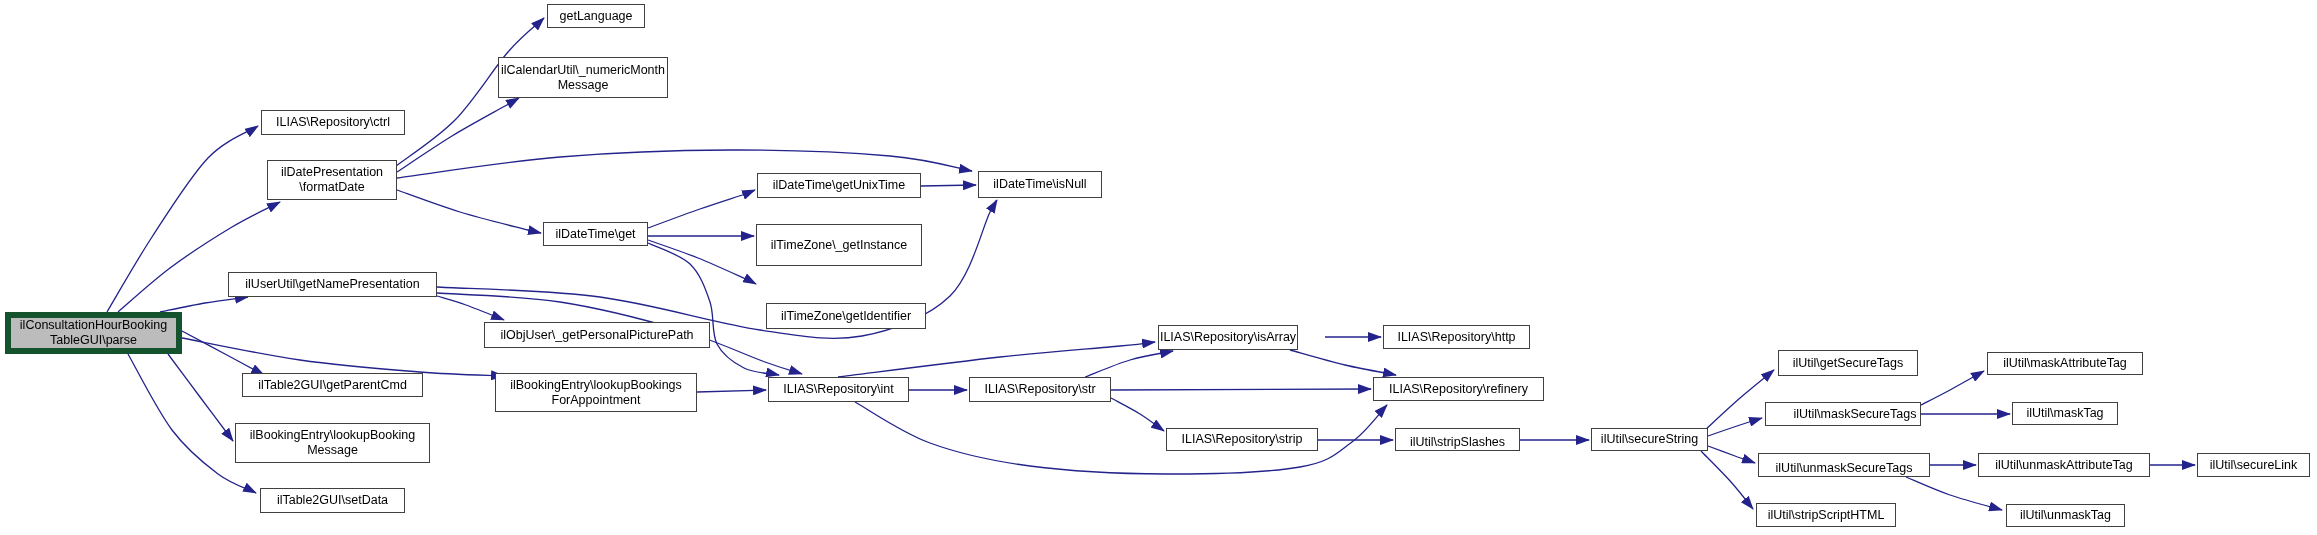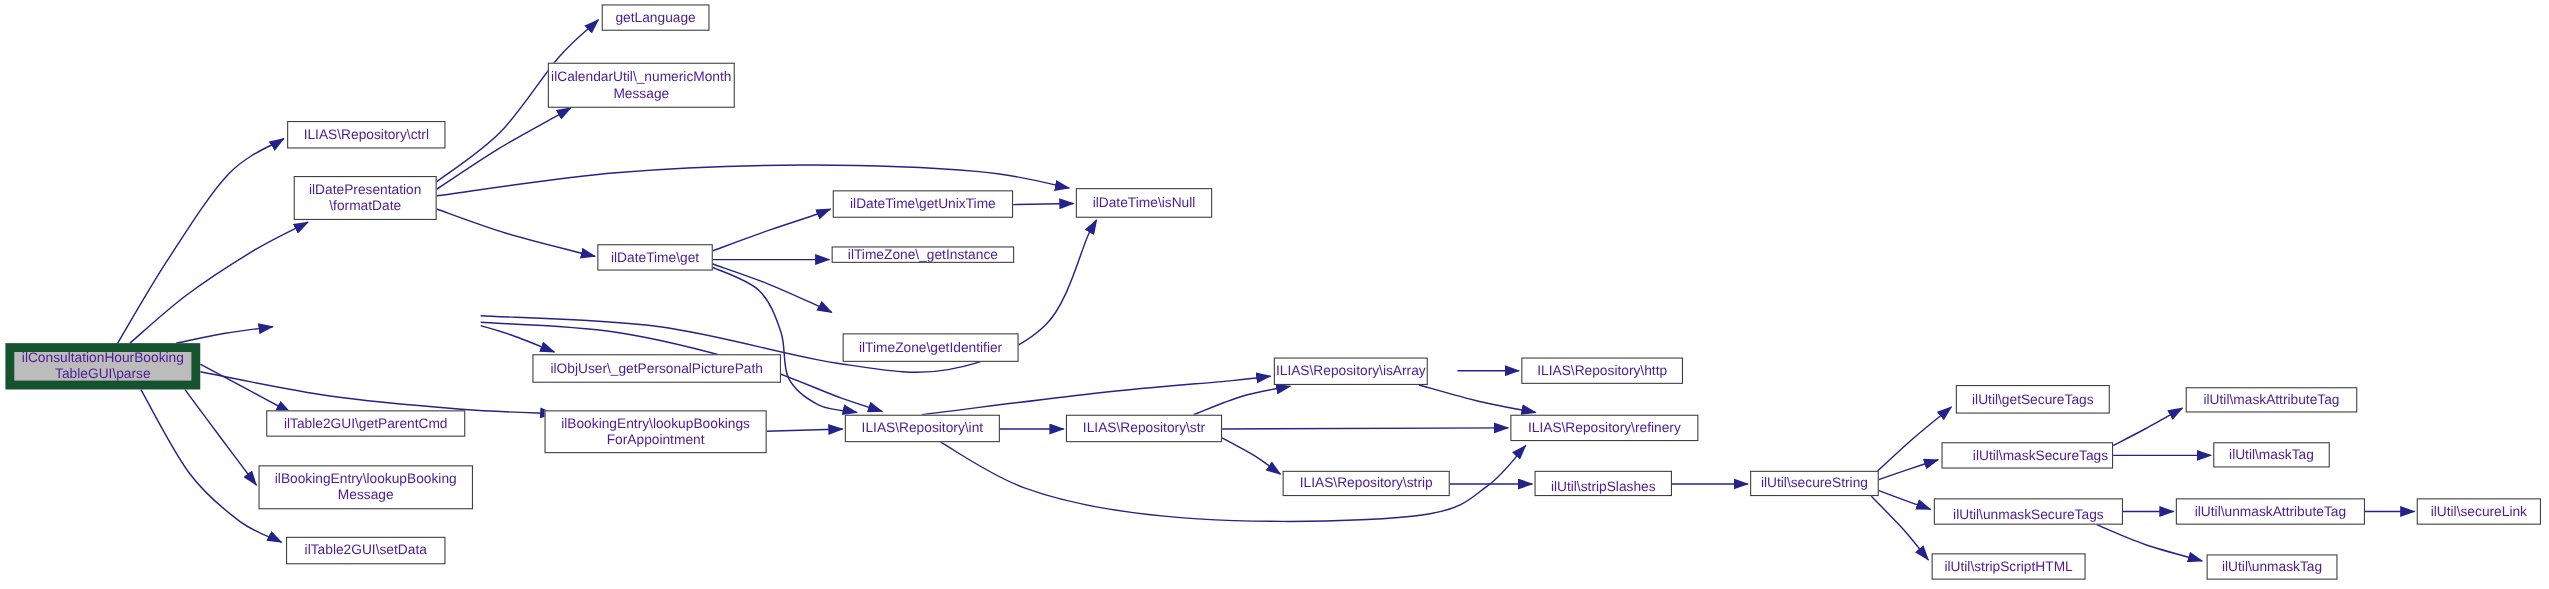--- a/index.html
+++ b/index.html
@@ -5,24 +5,24 @@
   html,body{margin:0;padding:0;background:#ffffff;}
   .stage{
     position:relative;width:2317px;height:535px;background:#ffffff;
     font-family:"Liberation Sans",sans-serif;overflow:hidden;
   }
   .stage svg{position:absolute;left:0;top:0;}
   .node{
     position:absolute;box-sizing:border-box;background:#ffffff;
     border:1px solid #404040;display:flex;flex-direction:column;
     align-items:center;justify-content:center;text-align:center;
-    font-size:12.5px;line-height:1.18;color:#4c1d95;white-space:nowrap;
+    font-size:12.5px;line-height:1.18;color:#000000;white-space:nowrap;
     cursor:pointer;
   }
-  .node.root{background:#bcbcbc;border:8px solid #14532d;}
+  .node.root{background:#bcbcbc;border:6px solid #14532d;}
   .node span{display:block;padding:0 3px;}
 </style>
 </head>
 <body>
 
 <div class="stage" style="background: rgb(255, 255, 255);">
   <svg width="2317" height="535" viewBox="0 0 2317 535" xmlns="http://www.w3.org/2000/svg">
     <defs>
       <marker id="arrow" viewBox="0 0 14 10" refX="13" refY="5" markerWidth="14" markerHeight="10" orient="auto" markerUnits="userSpaceOnUse">
         <path d="M0,0 L14,5 L0,10 Z" fill="#23238b"></path>
@@ -90,25 +90,28 @@
     </div>
     <div class="node" style="left: 543px; top: 222px; width: 105px; height: 24px;">
       <span>ilDateTime\get</span>
     </div>
     <div class="node" style="left: 757px; top: 173px; width: 164px; height: 25px;">
       <span>ilDateTime\getUnixTime</span>
     </div>
     <div class="node" style="left: 978px; top: 171px; width: 124px; height: 27px;">
       <span>ilDateTime\isNull</span>
     </div>
-    <div class="node" style="left: 756px; top: 224px; width: 166px; height: 15px;">
+    <div class="node" style="left: 756px; top: 224px; width: 166px; height: 42px;">
       <span>ilTimeZone\_getInstance</span>
     </div>
     <div class="node" style="left: 766px; top: 274px; width: 160px; height: 26px; margin-top: 29px;">
       <span>ilTimeZone\getIdentifier</span>
+    </div>
+    <div class="node" style="left: 228px; top: 272px; width: 209px; height: 25px;">
+      <span>ilUserUtil\getNamePresentation</span>
     </div>
     <div class="node" style="left: 484px; top: 322px; width: 226px; height: 26px;">
       <span>ilObjUser\_getPersonalPicturePath</span>
     </div>
     <div class="node" style="left: 242px; top: 373px; width: 181px; height: 24px;">
       <span>ilTable2GUI\getParentCmd</span>
     </div>
     <div class="node" style="left: 495px; top: 373px; width: 202px; height: 39px;">
       <span>ilBookingEntry\lookupBookings</span>
       <span>ForAppointment</span>

